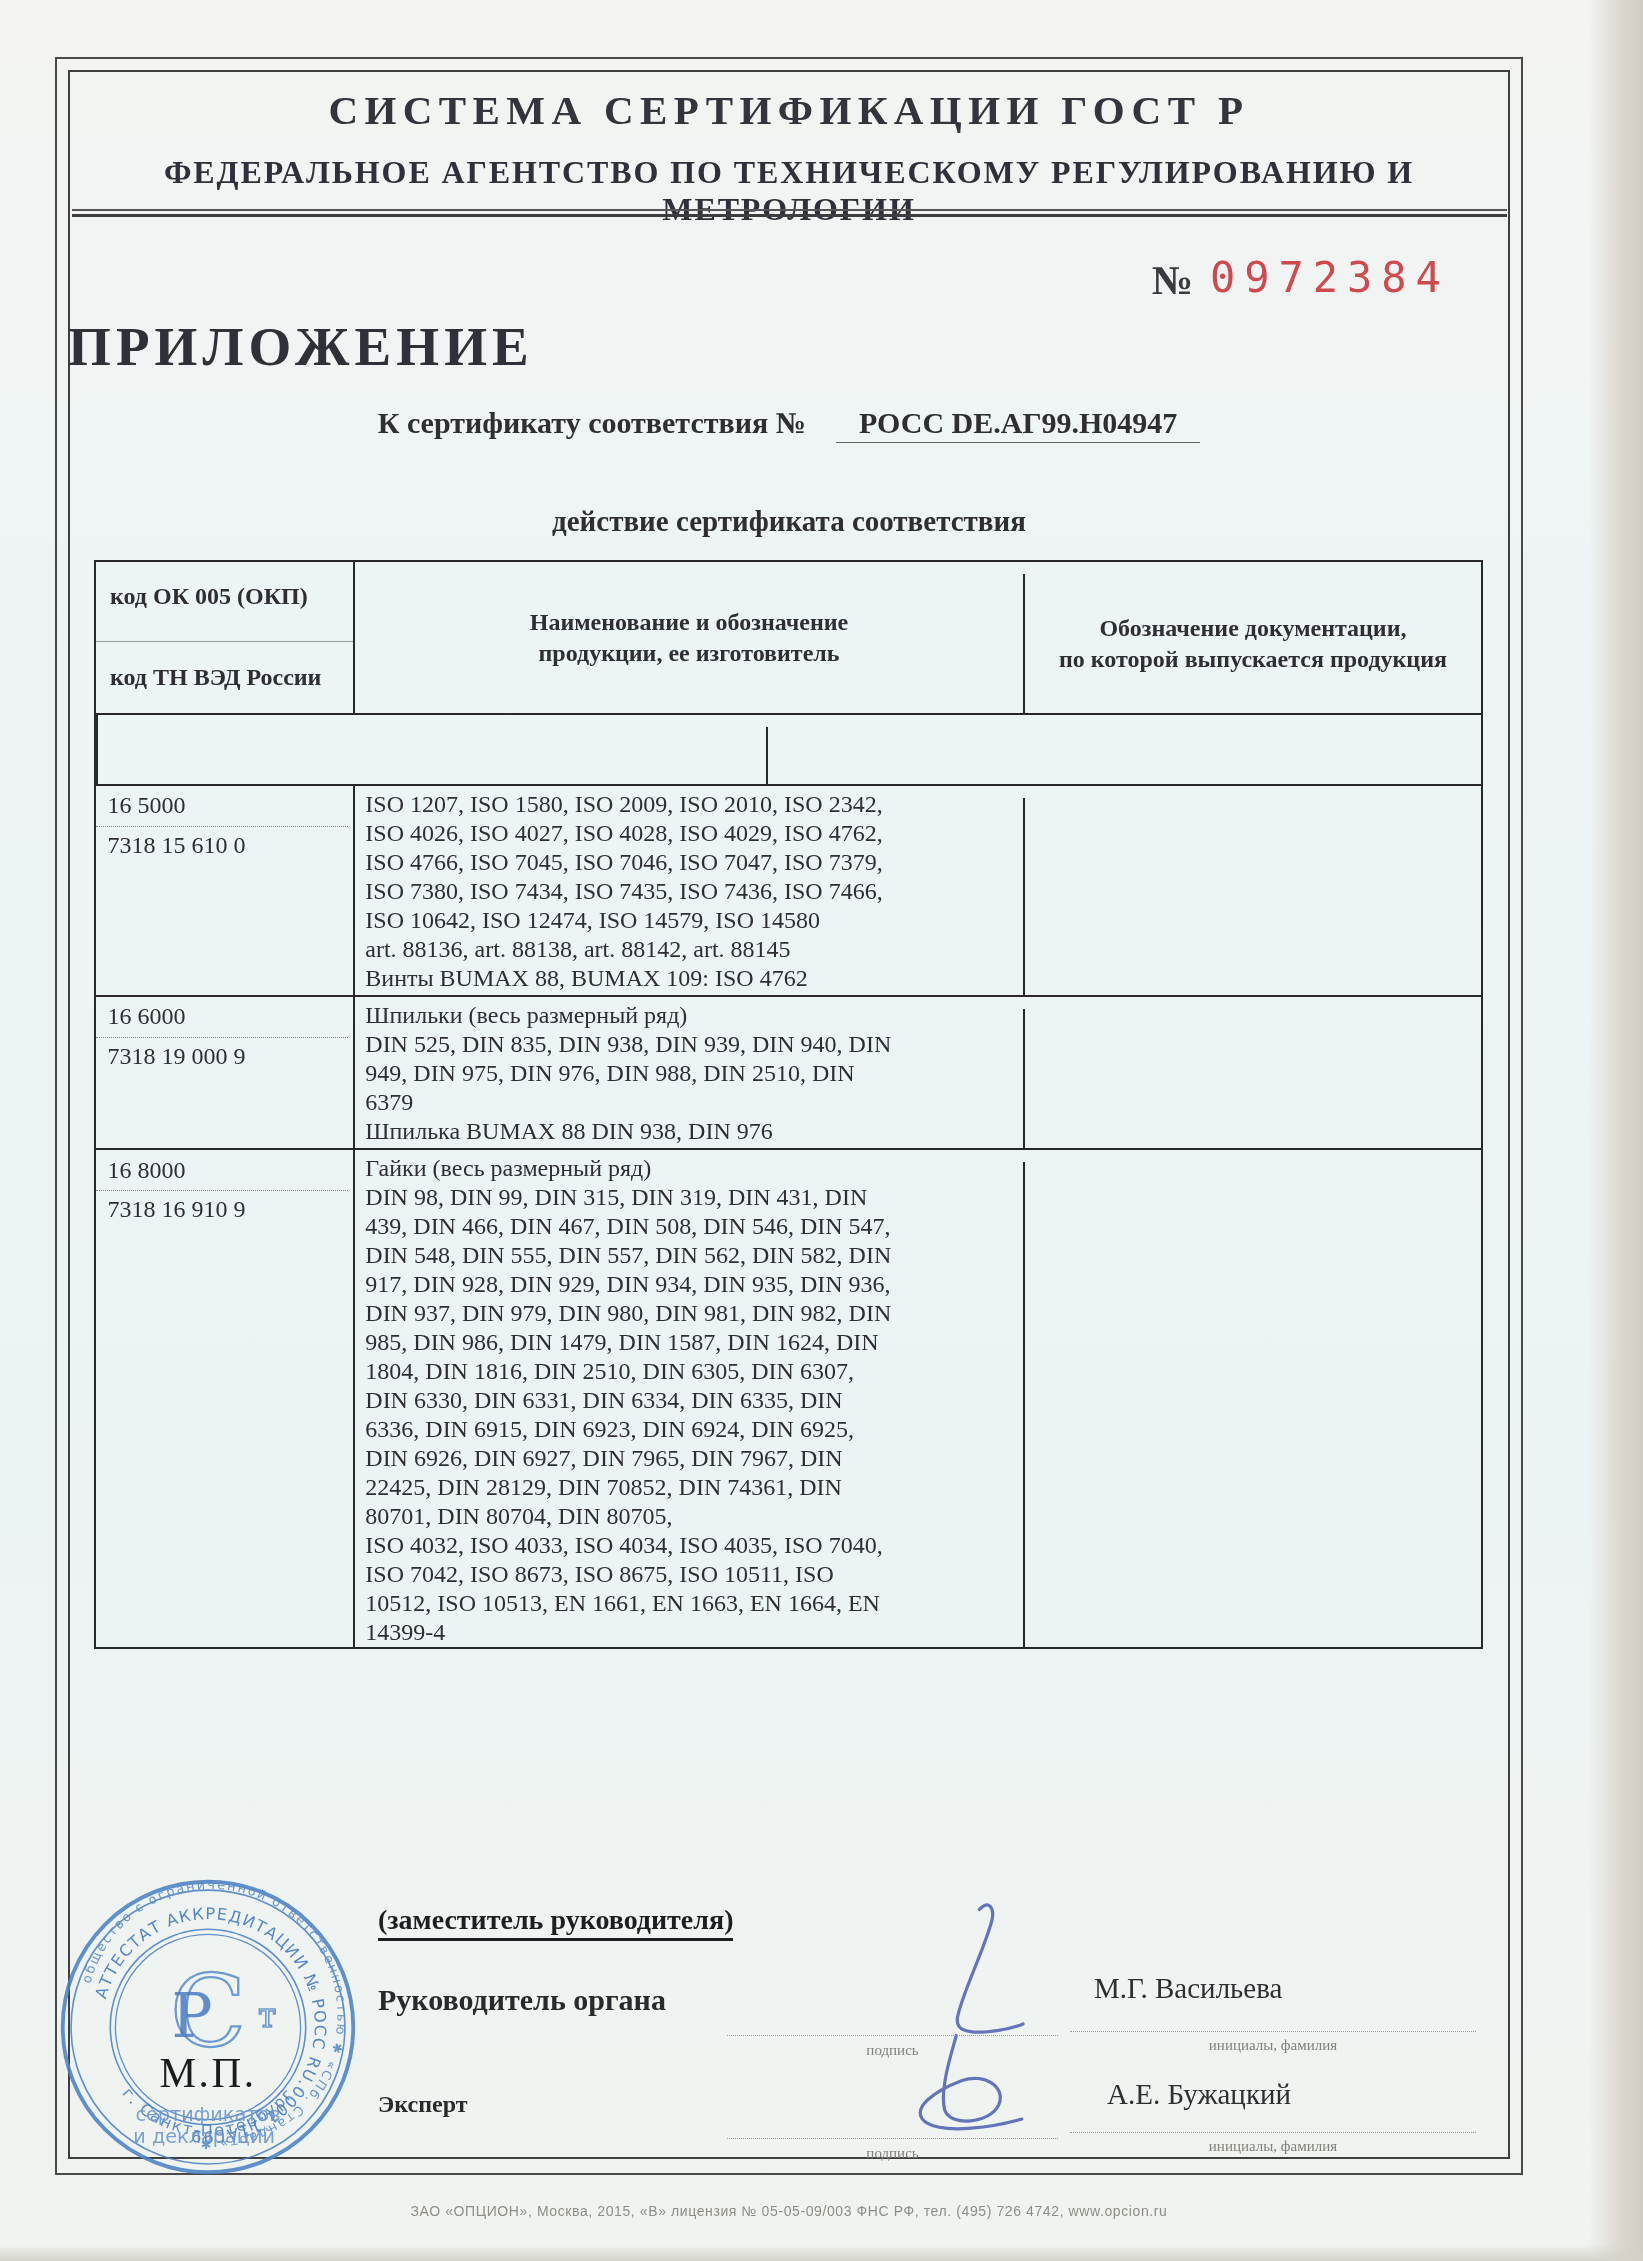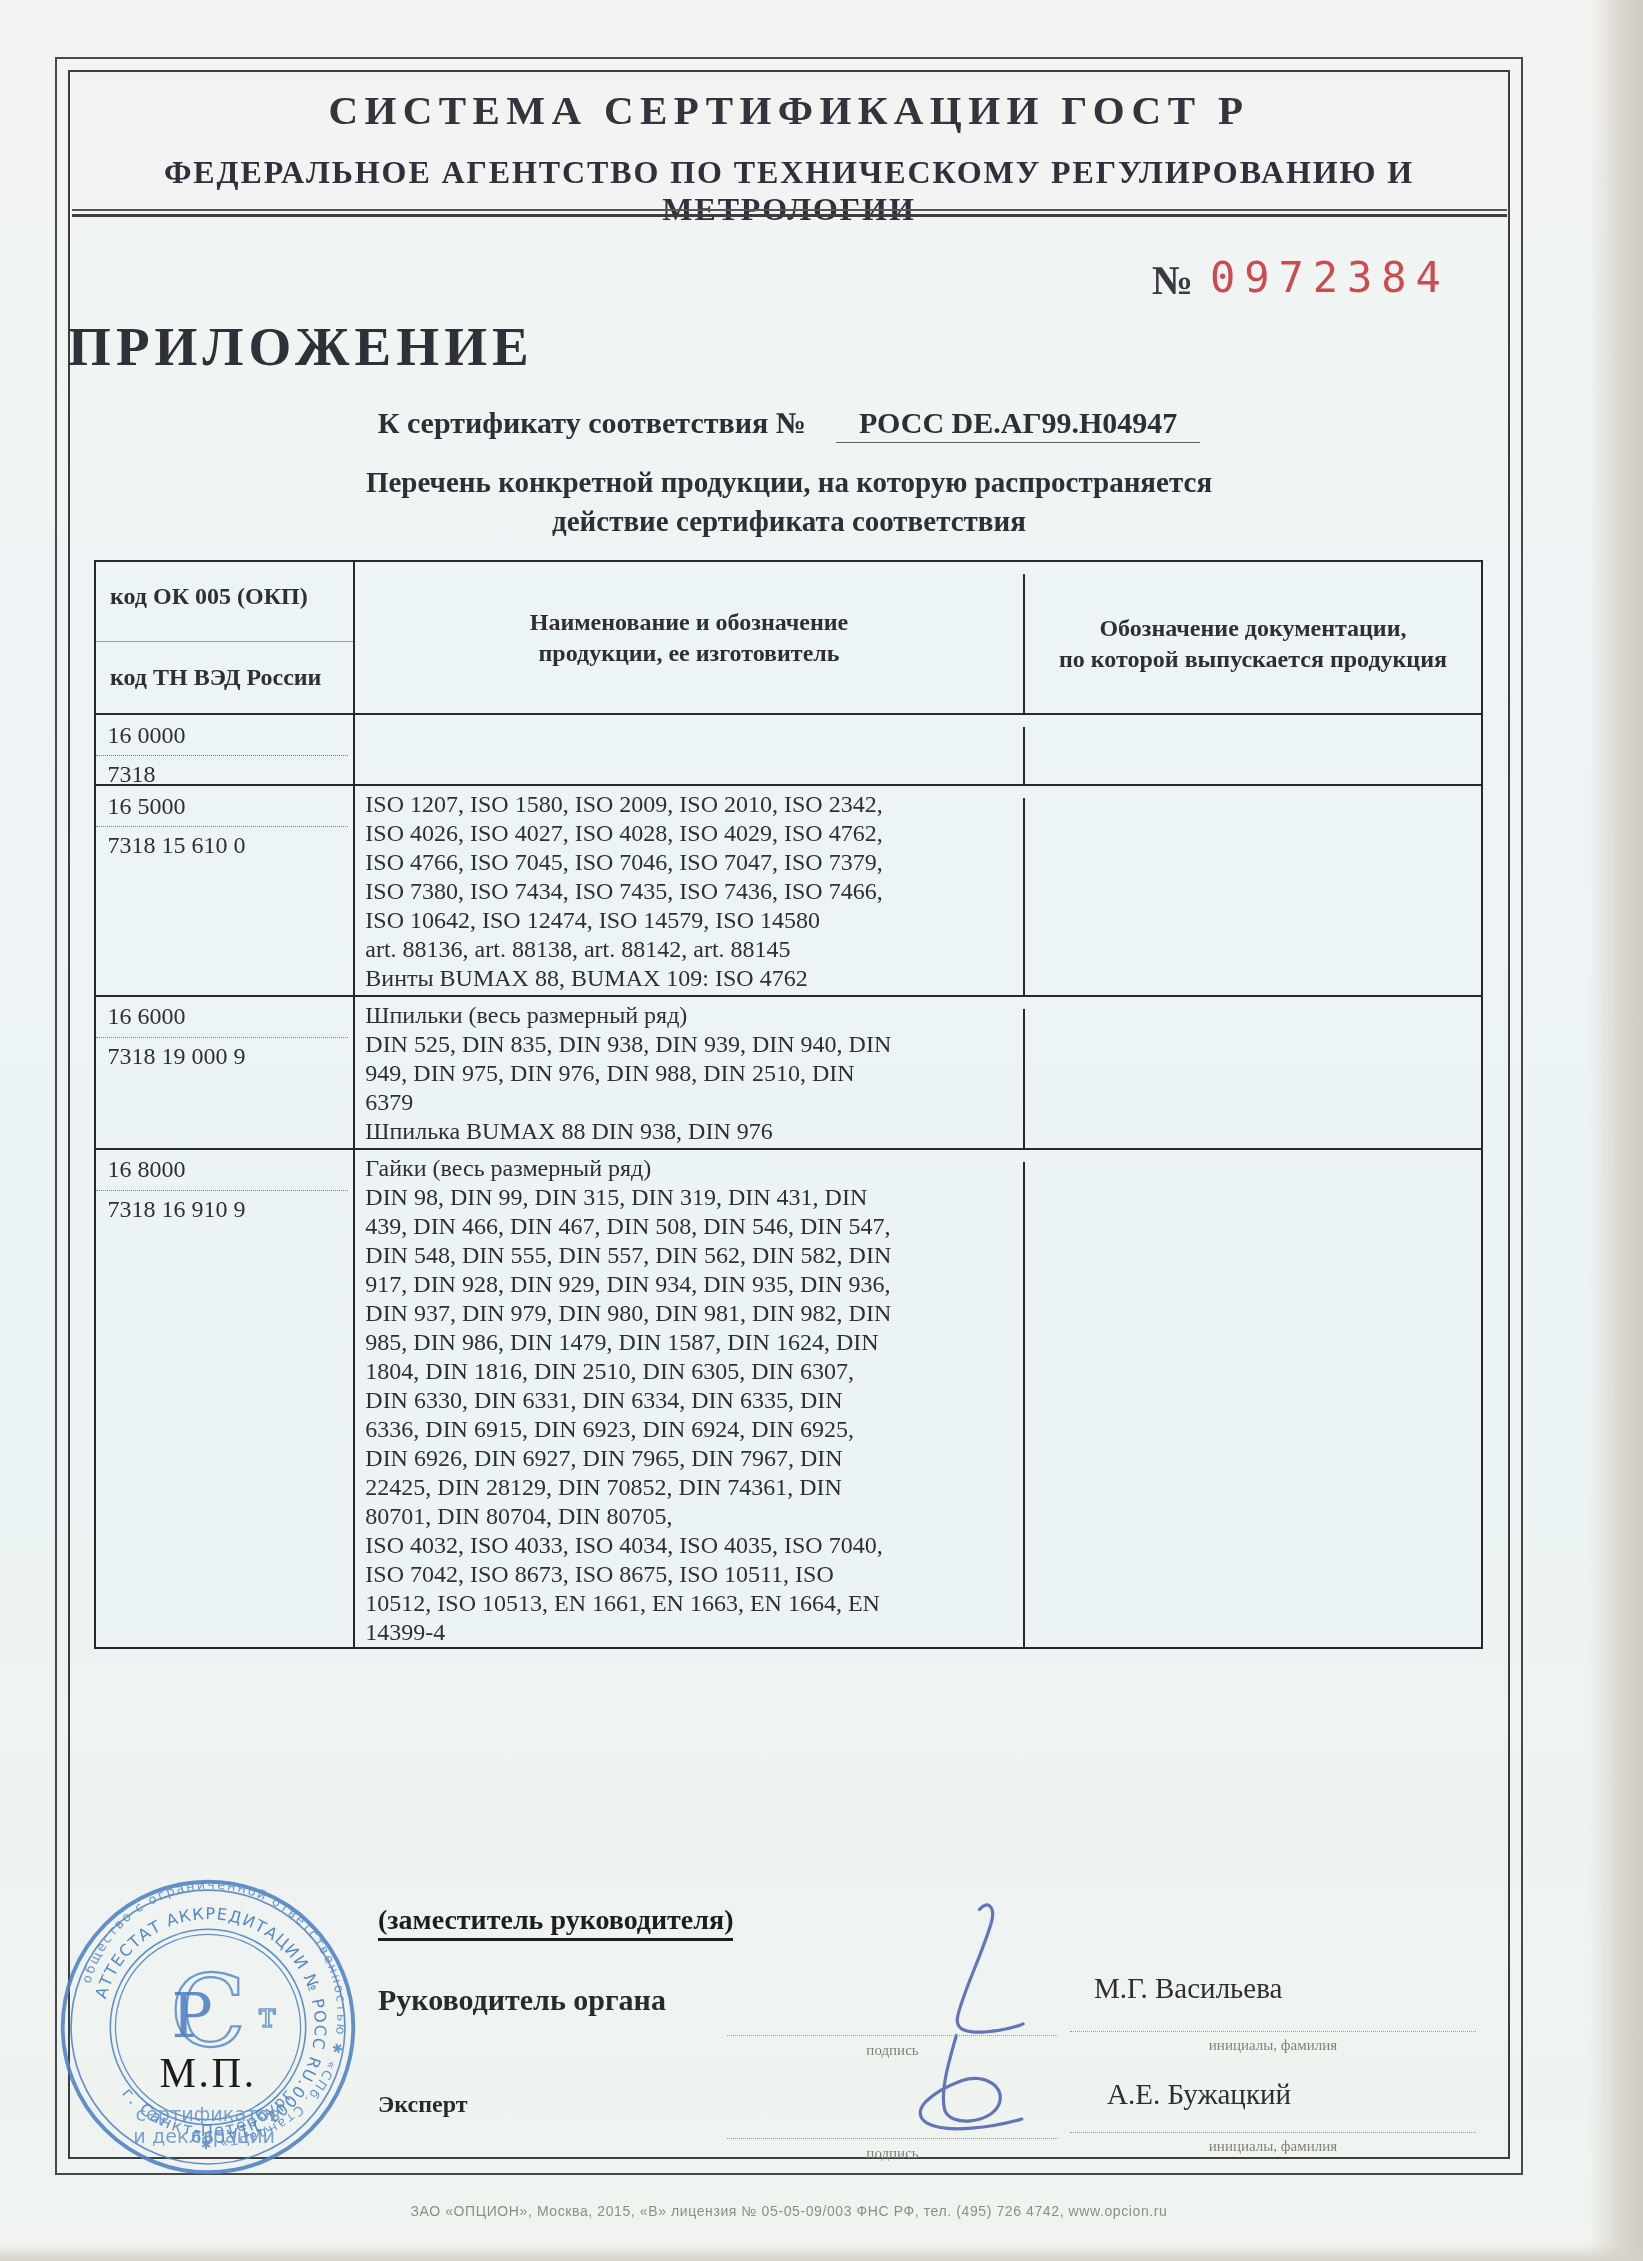--- a/index.html
+++ b/index.html
@@ -96,46 +96,40 @@
   </div>
 
   <div class="abs doc-title">ПРИЛОЖЕНИЕ</div>
 
   <div class="abs cert-line">
     <span>К сертификату соответствия №</span>
     <span>&nbsp;&nbsp;</span>
     <span class="val">РОСС DE.АГ99.Н04947</span>
   </div>
 
-  <div class="abs purpose1">Перечень конкретной продукции,  на которую распространяется</div>
   <div class="abs purpose2">действие сертификата соответствия</div>
 
   <div class="abs ptable">
     <div class="t-row t-header">
       <div class="c1">
         <div class="okp-h">код ОК 005 (ОКП)</div>
         <div class="c1-div"></div>
         <div class="tnved-h">код ТН ВЭД России</div>
       </div>
       <div class="c2">
         <div class="hdr-center">Наименование и обозначение
 продукции, ее изготовитель</div>
       </div>
       <div class="c3">
         <div class="hdr-center">Обозначение документации,
 по которой выпускается продукция</div>
       </div>
     </div>
 
     <div class="t-row row-1">
-      <div class="c1 codecell">
-        <div>16 0000</div>
-        <div class="code-sep"></div>
-        <div>7318</div>
-      </div>
       <div class="c2">
         <div class="std-lines"></div>
       </div>
       <div class="c3"></div>
     </div>
 
     <div class="t-row row-2">
       <div class="c1 codecell">
         <div>16 5000</div>
         <div class="code-sep"></div>

